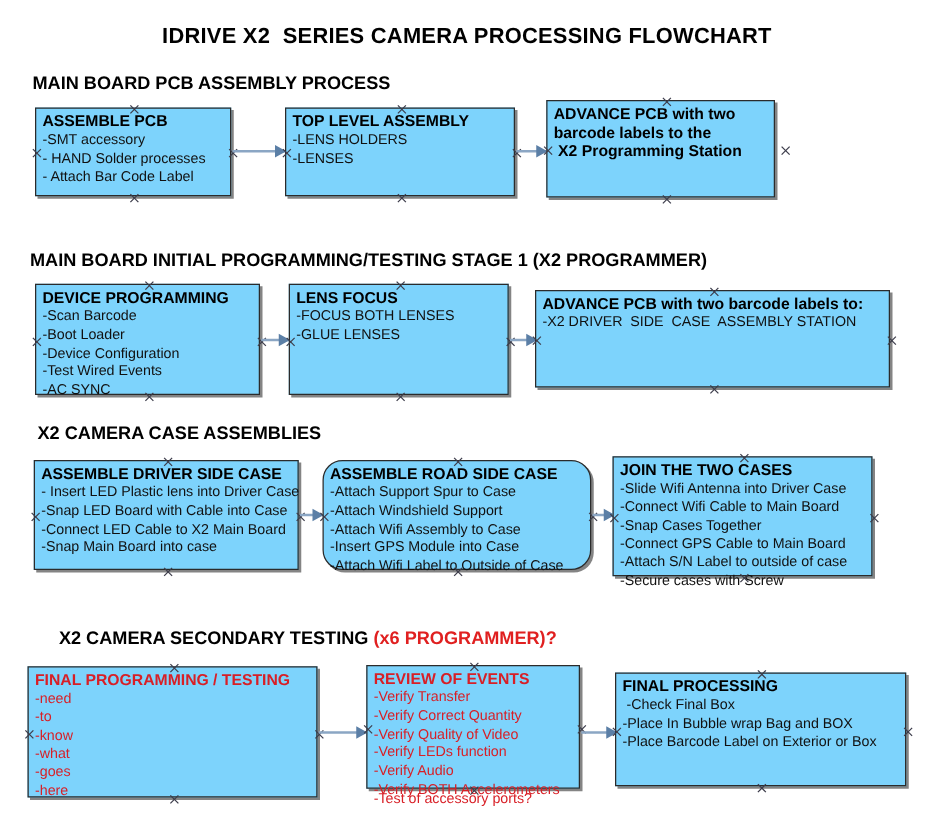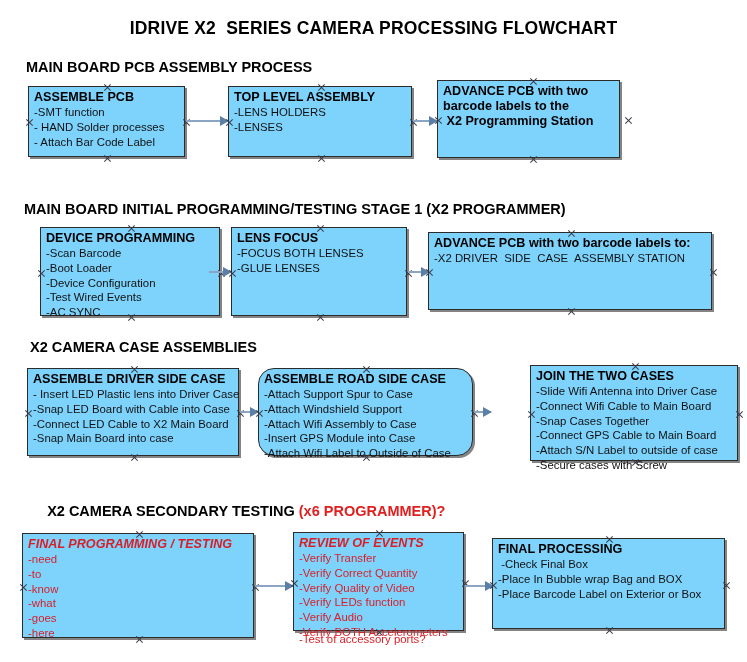--- a/index.html
+++ b/index.html
@@ -61,21 +61,21 @@
     font-size: 11.4px;
     color: #111111;
     white-space: pre;
     line-height: 1.30;
   }
   .node .n-body { padding: 0; }
   .node .pad {
     padding: 3px 0 0 5px;
   }
   
-  .node.red .n-title { color: #d81f26; font-style: italic; }
+  .node.red .n-title { color: #d81f26; }
   .node.red .n-line  { color: #d81f26; }
   .node .overflow-line {
     position: absolute;
     left: 5px;
     font-size: 11.4px;
     color: #d81f26;
     white-space: pre;
     line-height: 1.30;
   }
   
@@ -121,21 +121,21 @@
 
 <div id="canvas">
 
   <div class="doc-title">IDRIVE X2  SERIES CAMERA PROCESSING FLOWCHART</div>
 
   <div class="section-head" style="left:26px; top:59px;">MAIN BOARD PCB ASSEMBLY PROCESS</div>
 
   <div class="node" style="left:28px; top:86px; width:157px; height:71px;">
     <div class="n-body pad">
       <div class="n-title">ASSEMBLE PCB</div>
-      <div class="n-line">-SMT function</div>
+      <div class="n-line">-SMT accessory</div>
       <div class="n-line">- HAND Solder processes</div>
       <div class="n-line">- Attach Bar Code Label</div>
     </div>
     <span class="handle" style="left:78px; top:0px;"></span>
     <span class="handle" style="left:78px; top:71px;"></span>
     <span class="handle" style="left:0px;  top:35px;"></span>
     <span class="handle" style="left:157px;top:35px;"></span>
   </div>
 
   <div class="conn" style="left:186px; top:120px; width:42px;">
@@ -165,21 +165,21 @@
  X2 Programming Station</div>
     </div>
     <span class="handle" style="left:95px; top:0px;"></span>
     <span class="handle" style="left:95px; top:78px;"></span>
     <span class="handle" style="left:0px;  top:39px;"></span>
     <span class="handle" style="left:190px;top:39px;"></span>
   </div>
 
   <div class="section-head" style="left:24px; top:201px;">MAIN BOARD INITIAL PROGRAMMING/TESTING STAGE 1 (X2 PROGRAMMER)</div>
 
-  <div class="node" style="left:28px; top:227px; width:180px; height:89px;margin-left:12px;">
+  <div class="node" style="left:28px; top:227px; width:180px; height:89px;">
     <div class="n-body pad">
       <div class="n-title">DEVICE PROGRAMMING</div>
       <div class="n-line">-Scan Barcode</div>
       <div class="n-line">-Boot Loader</div>
       <div class="n-line">-Device Configuration</div>
       <div class="n-line">-Test Wired Events</div>
       <div class="n-line">-AC SYNC</div>
     </div>
     <span class="handle" style="left:90px; top:0px;"></span>
     <span class="handle" style="left:90px; top:89px;"></span>
@@ -250,21 +250,21 @@
     <span class="handle" style="left:107px; top:0px;"></span>
     <span class="handle" style="left:107px; top:88px;"></span>
     <span class="handle" style="left:0px;   top:44px;"></span>
     <span class="handle" style="left:215px; top:44px;"></span>
   </div>
 
   <div class="conn" style="left:474px; top:411px; width:17px;">
     <span class="head"></span>
   </div>
 
-  <div class="node" style="left:490px; top:365px; width:208px; height:96px;margin-left:40px;">
+  <div class="node" style="left:490px; top:365px; width:208px; height:96px;">
     <div class="n-body pad">
       <div class="n-title">JOIN THE TWO CASES</div>
       <div class="n-line">-Slide Wifi Antenna into Driver Case</div>
       <div class="n-line">-Connect Wifi Cable to Main Board</div>
       <div class="n-line">-Snap Cases Together</div>
       <div class="n-line">-Connect GPS Cable to Main Board</div>
       <div class="n-line">-Attach S/N Label to outside of case</div>
       <div class="n-line">-Secure cases with Screw</div>
     </div>
     <span class="handle" style="left:104px; top:0px;"></span>

